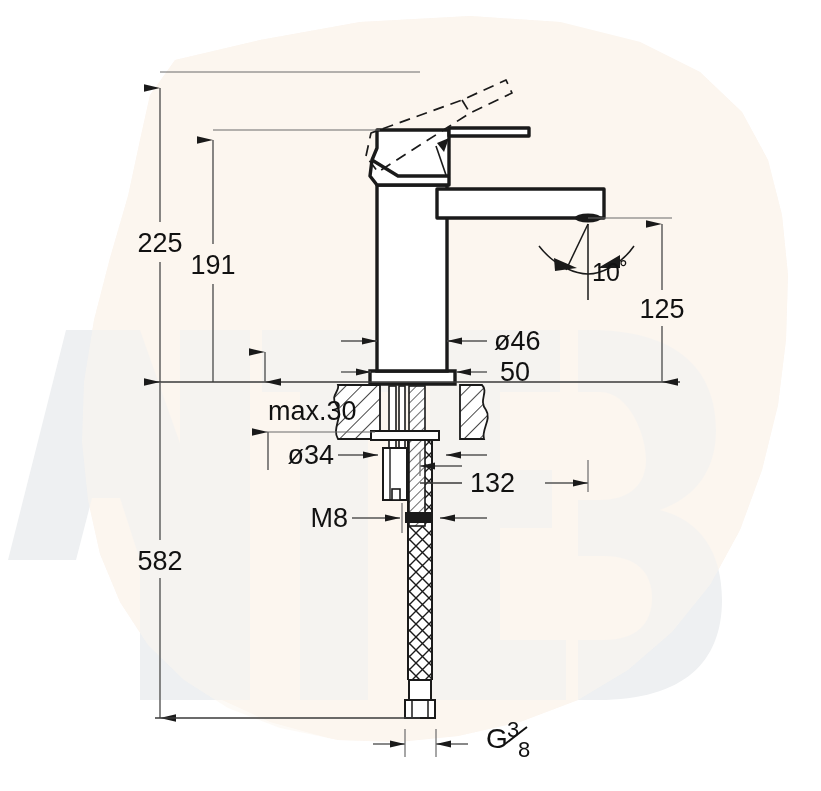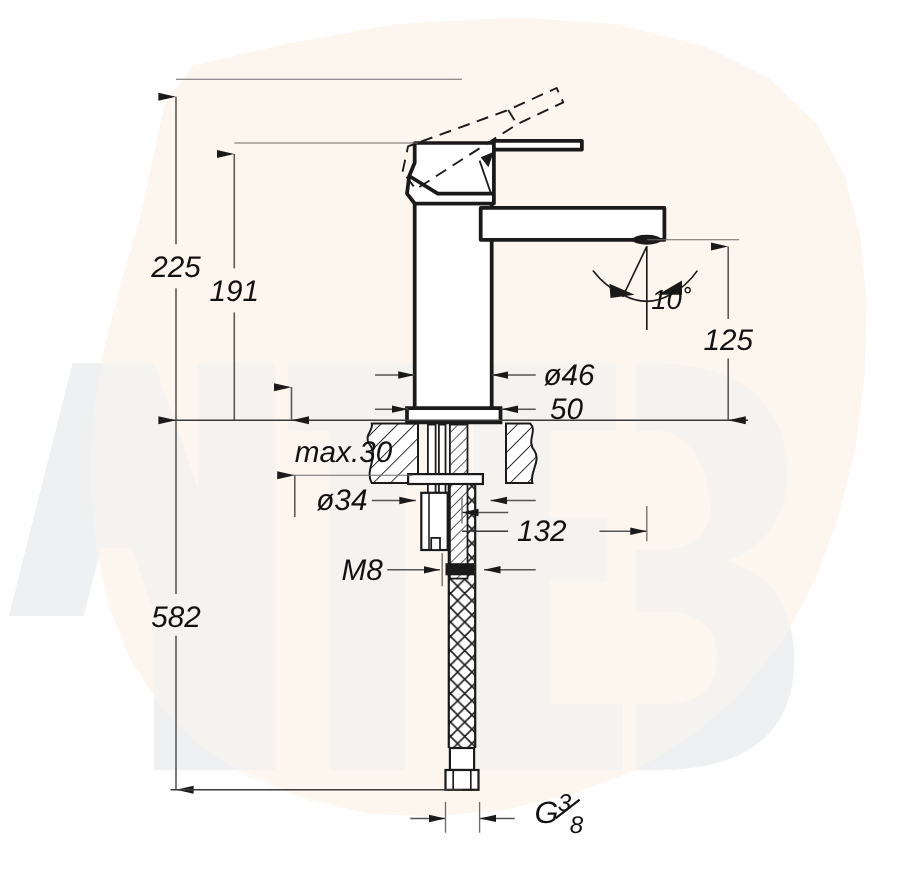--- a/index.html
+++ b/index.html
@@ -1,19 +1,19 @@
 <!DOCTYPE html>
 <html><head>
 <meta charset="utf-8">
 <title>Faucet Technical Drawing</title>
 <style>
   html,body{margin:0;padding:0;background:#ffffff;}
   body{width:821px;height:791px;overflow:hidden;
        font-family:"Liberation Sans","DejaVu Sans",sans-serif;}
-  #stage{position:relative;width:821px;height:791px;background:#ffffff;font-style:italic;}
+  #stage{position:relative;width:821px;height:791px;background:#ffffff;}
   #stage svg{position:absolute;top:0;left:0;}
   .dimtxt{font-family:"Liberation Sans","DejaVu Sans",sans-serif;}
 </style>
 </head>
 <body>
 
 <div id="stage">
 
   <svg width="821" height="791">
     <defs>

